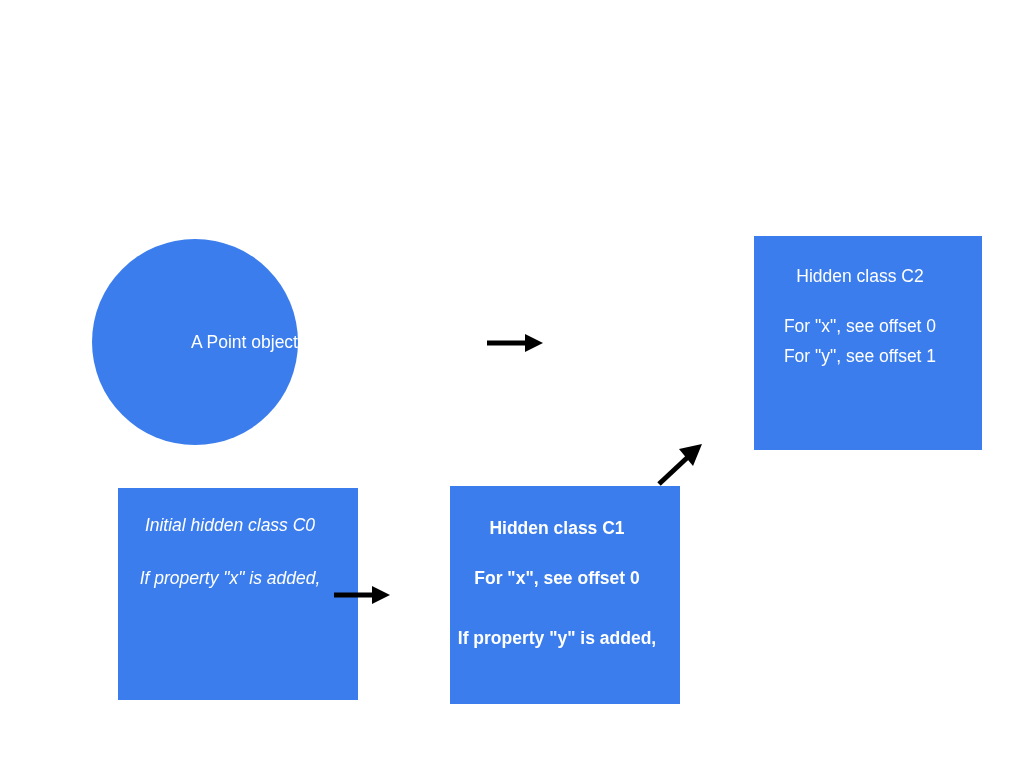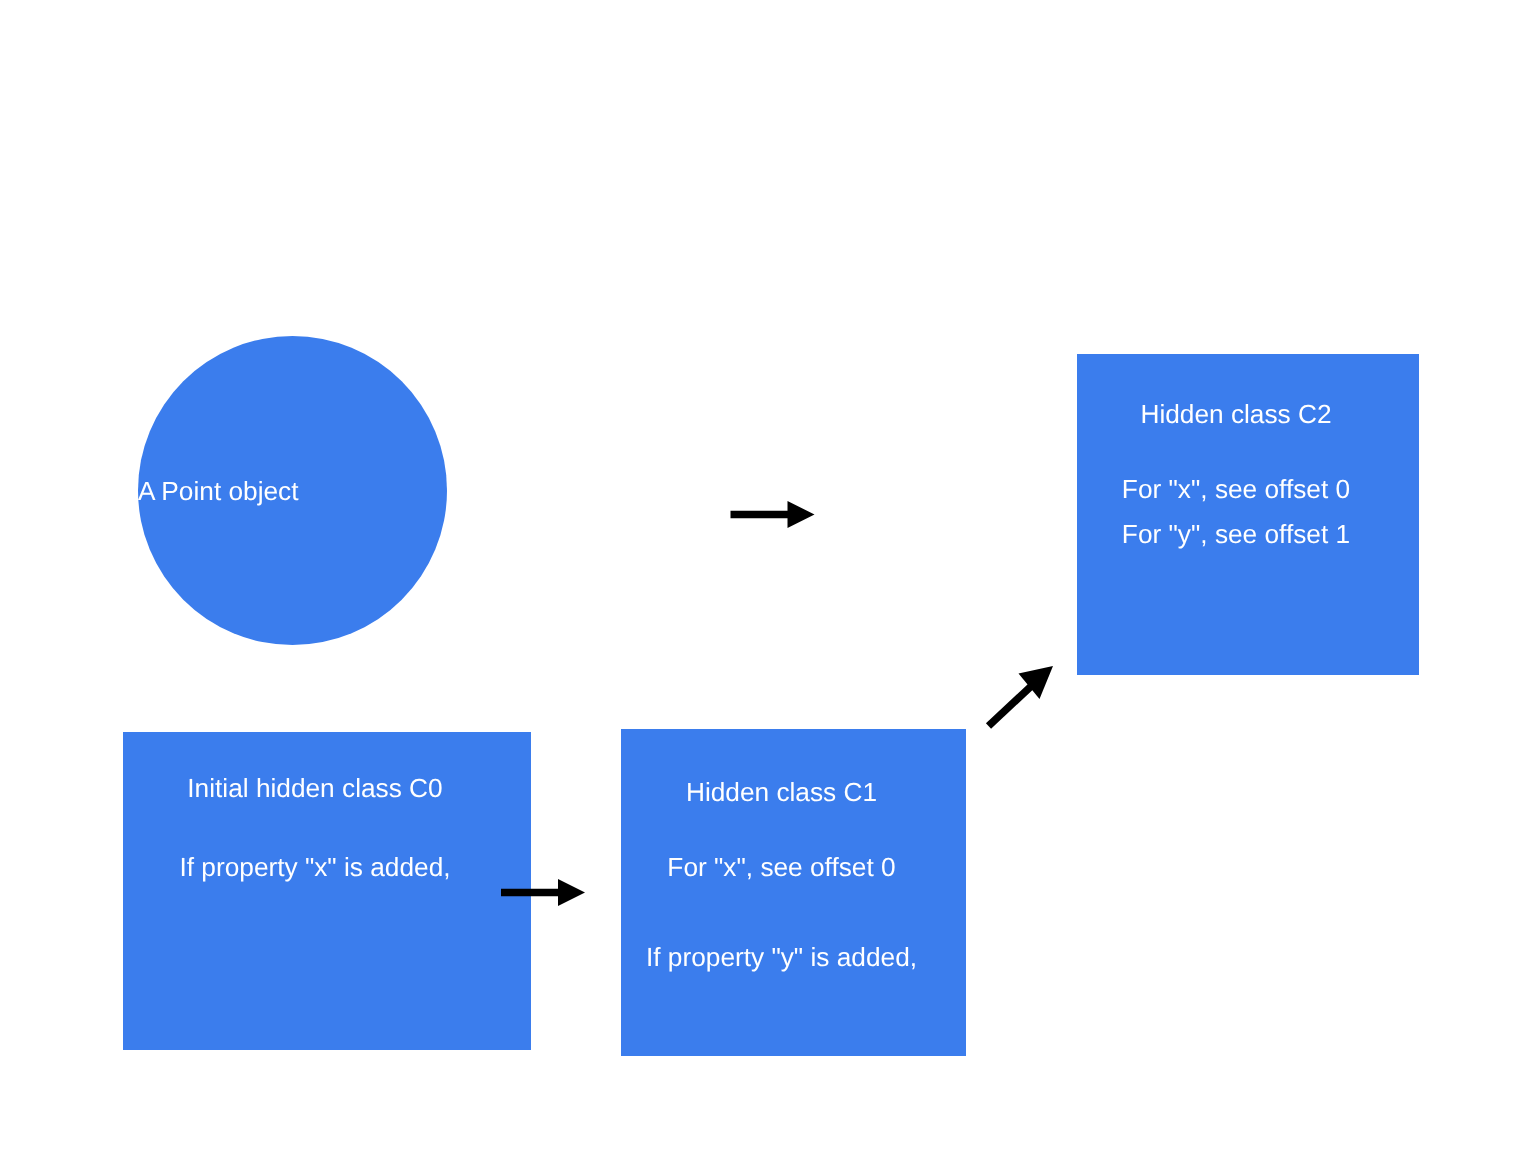--- a/index.html
+++ b/index.html
@@ -18,52 +18,55 @@
   .node {
     position: absolute;
     background: #3b7ded;
     color: #ffffff;
     text-align: center;
     font-size: 17.5px;
     box-sizing: border-box;
   }
   .circle-node {
     left: 92px;
-    top: 224px;
+    top: 239px;
     width: 206px;
     height: 206px;
     border-radius: 50%;
     display: flex;
     align-items: center;
-    justify-content: flex-start;
+    justify-content: flex-end;
   }
   .box {
     padding-left: 4px;
     padding-right: 20px;
+    margin-left: 36px;
   }
   .box-c2 {
     left: 718px;
     top: 236px;
     width: 228px;
     height: 214px;
     padding-top: 25px;
   }
   .box-c0 {
     left: 82px;
     top: 488px;
-    width: 272px;
+    width: 240px;
     height: 212px;
     padding-top: 22px;
+    font-style: italic;
   }
   .box-c1 {
     left: 414px;
     top: 486px;
     width: 230px;
     height: 218px;
     padding-top: 27px;
+    font-weight: bold;
   }
   .line {
     line-height: 30px;
     white-space: nowrap;
   }
   .spacer-20 { height: 20px; }
   .spacer-23 { height: 23px; }
   .spacer-30 { height: 30px; }
   .arrow {
     position: absolute;

